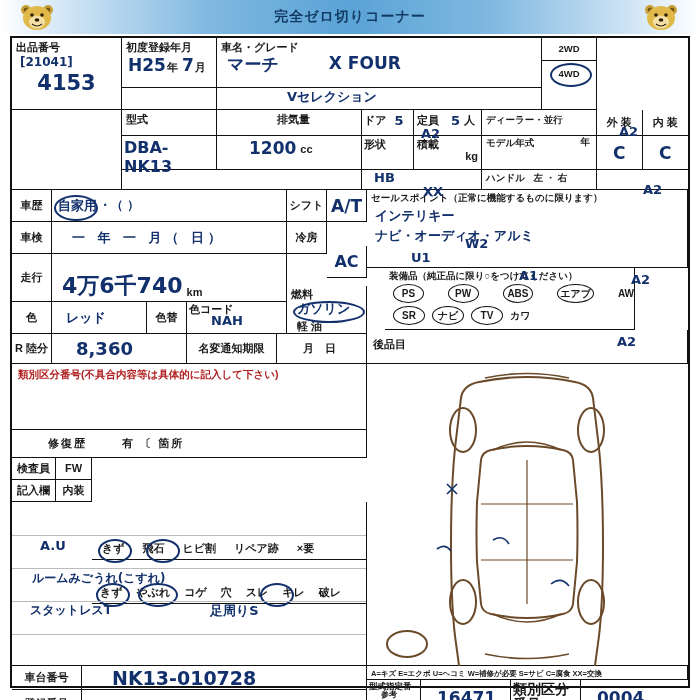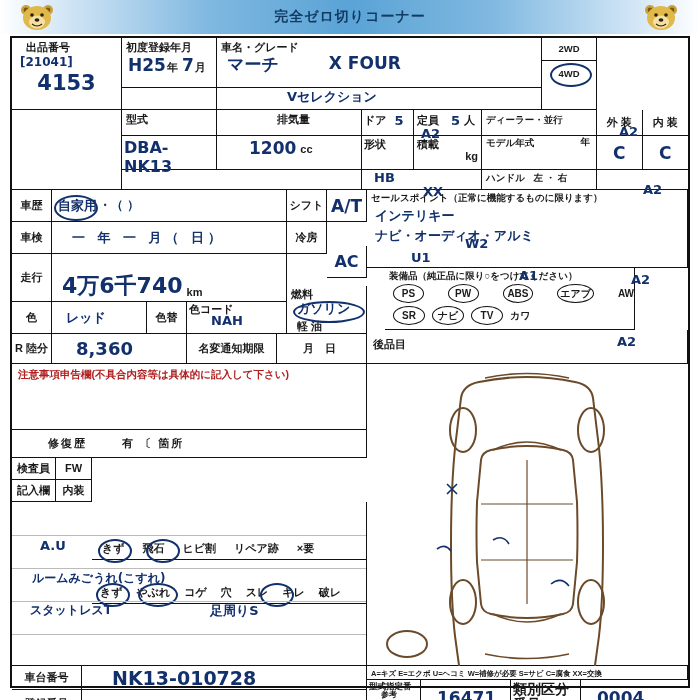--- a/index.html
+++ b/index.html
@@ -89,21 +89,21 @@
           <circle cx="24" cy="13" r="1.8" fill="#2b2108"></circle>
         <ellipse cx="19" cy="18" rx="2.4" ry="1.8" fill="#2b2108"></ellipse>
         <path d="M14 22 q5 4 10 0" stroke="#2b2108" stroke-width="1.2" fill="none"></path>
       </svg>
     </div>
   </div>
 
   <div class="frame">
 
     <div class="cell br bb" style="left:0;top:0;width:110px;height:72px;">
-      <div class="lbl" style="padding:3px 0 0 14px;">出品番号</div>
+      <div class="lbl" style="padding:3px 0 0 4px;">出品番号</div>
       <div class="hand hand-sm" style="padding:2px 0 0 8px;font-size:12px;">[21041]</div>
       <div class="hand hand-lg center" style="height:28px;">4153</div>
     </div>
 
     <div class="cell br bb" style="left:110px;top:0;width:95px;height:50px;">
       <div class="lbl" style="padding:3px 0 0 4px;">初度登録年月</div>
       <div style="display:flex;align-items:flex-end;padding:2px 0 0 6px;">
         <span class="hand">H25</span>
         <span class="lbl" style="margin:0 4px 2px 1px;">年</span>
         <span class="hand">7</span>
@@ -299,21 +299,21 @@
     </div>
     <div class="cell br bb" style="left:265px;top:296px;width:90px;height:30px;">
       <div class="lbl center" style="height:100%;letter-spacing:4px;">月     日</div>
     </div>
 
     <div class="cell br bb" style="left:355px;top:292px;width:321px;height:34px;">
       <div class="lbl" style="padding:8px 0 0 6px;">後品目</div>
     </div>
 
     <div class="cell br bb" style="left:0;top:326px;width:355px;height:66px;">
-      <div style="font-size:10.5px;font-weight:bold;color:#b02020;padding:4px 0 0 6px;line-height:1.25;">注意事項申告欄(不具合内容等は具体的に記入して下さい)</div>
+      <div style="font-size:10.5px;font-weight:bold;color:#b02020;padding:4px 0 0 6px;line-height:1.25;">類別区分番号(不具合内容等は具体的に記入して下さい)</div>
     </div>
 
     <div class="cell br bb" style="left:0;top:392px;width:355px;height:28px;">
       <div class="lbl" style="padding:7px 0 0 36px;letter-spacing:2px;">
         <span>修復歴</span>
         <span style="margin-left:30px;">有  〔    箇所</span>
       </div>
     </div>
 
     <div class="cell br bb" style="left:0;top:420px;width:44px;height:22px;">

